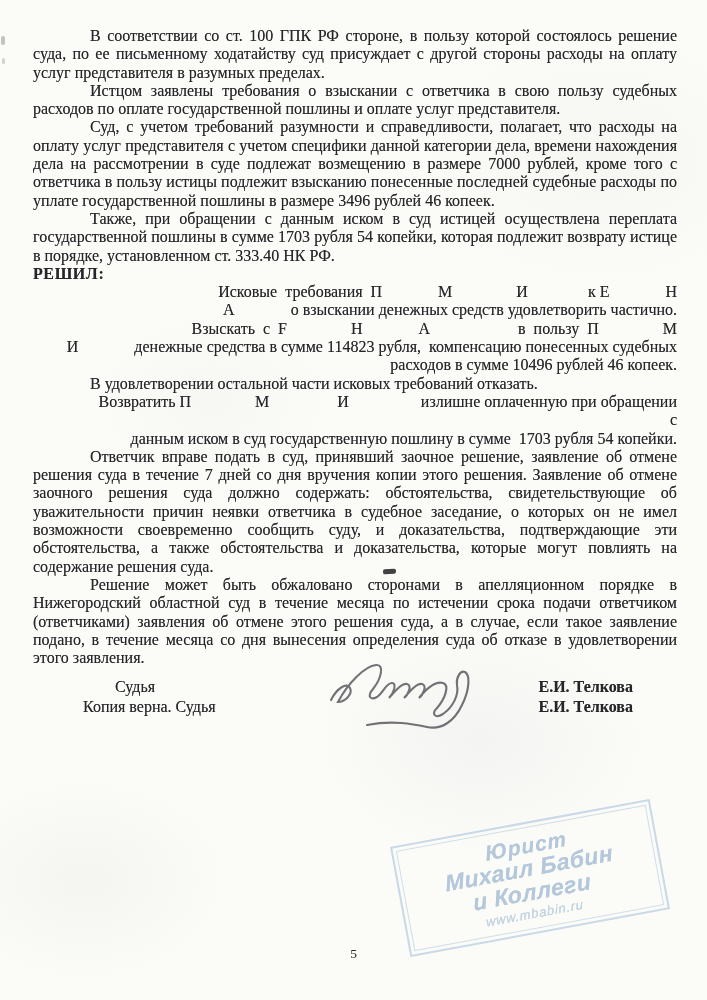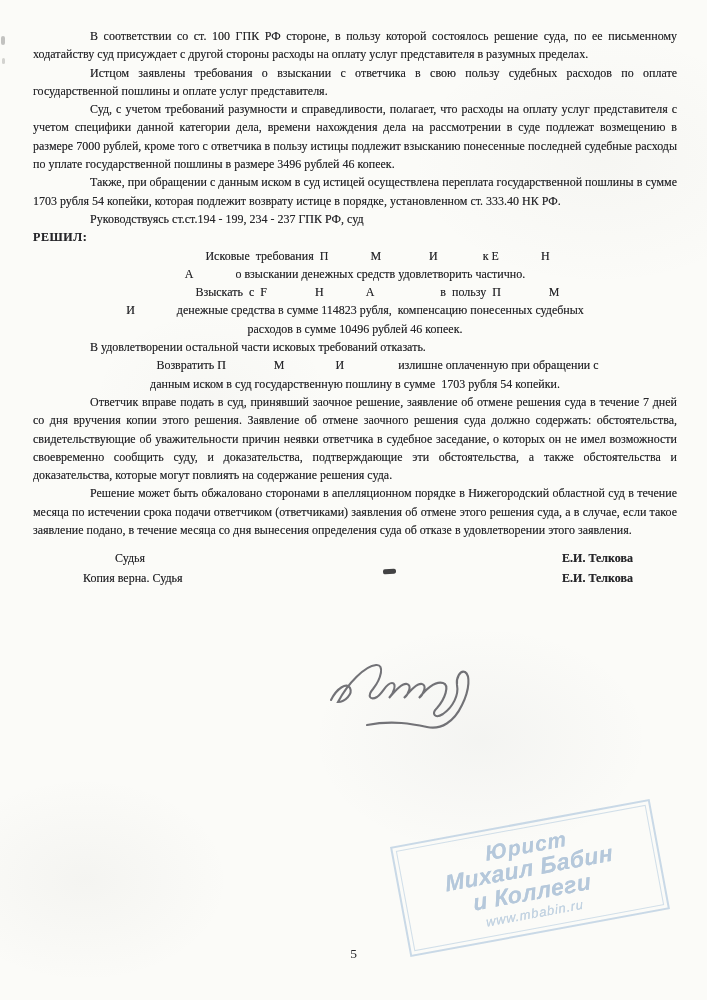--- a/index.html
+++ b/index.html
@@ -17,25 +17,25 @@
   .page::before {
     content:""; position:absolute; inset:0; pointer-events:none;
     background:
       radial-gradient(240px 170px at 12% 88%, rgba(120,120,112,.05), transparent 60%),
       radial-gradient(320px 210px at 85% 16%, rgba(120,120,112,.04), transparent 60%),
       radial-gradient(280px 190px at 68% 74%, rgba(110,115,125,.05), transparent 60%),
       radial-gradient(200px 150px at 30% 40%, rgba(120,118,110,.03), transparent 60%);
   }
   .doc {
     position:absolute; left:33px; top:27px; width:644px;
-    font-size:12px; line-height:18.3px;
+    font-size:16px; line-height:18.3px;
     text-shadow:0 0 .5px rgba(43,43,46,.55);
   }
   .doc p { margin:0; text-align:justify; text-indent:57px; }
-  .doc p.pre { white-space:pre-wrap; text-align:center; text-indent:0; }
+  .doc p.pre { white-space:pre-wrap; text-align:right; text-indent:0; }
   .heading { text-align:center; font-weight:bold; letter-spacing:.6px; margin:13px 0; text-indent:0 !important; }
 
   .sig-rows { margin-top:10px; line-height:19.6px; }
   .sig-row { display:flex; }
   .sig-label-1 { padding-left:82px; }
   .sig-label-2 { padding-left:50px;text-align:right; }
   .sig-name { margin-left:auto; margin-right:44px;font-weight:bold; }
   .sig-final { padding-left:51px; }
 
   .signature-svg { position:absolute; left:323px; top:645px; width:186px; height:92px; }
@@ -75,21 +75,20 @@
 </head>
 <body>
 
 <div class="page">
 
   <div class="doc">
     <p>В соответствии со ст. 100  ГПК РФ стороне, в пользу которой состоялось решение суда, по ее письменному ходатайству суд присуждает с другой стороны расходы на оплату услуг представителя в разумных пределах.</p>
     <p>Истцом заявлены требования о взыскании с ответчика в свою пользу судебных расходов по оплате государственной пошлины и оплате услуг представителя.</p>
     <p>Суд, с учетом требований разумности и справедливости, полагает, что расходы на оплату услуг представителя с учетом специфики данной категории дела, времени нахождения дела на рассмотрении в суде подлежат возмещению в размере 7000  рублей, кроме того с  ответчика в пользу истицы подлежит взысканию понесенные последней судебные расходы по уплате государственной пошлины в размере 3496 рублей 46 копеек.</p>
     <p>Также, при обращении с данным иском в суд истицей осуществлена переплата государственной пошлины в сумме 1703 рубля 54 копейки, которая подлежит возврату истице в порядке, установленном ст. 333.40 НК РФ.</p>
-    <p>Руководствуясь ст.ст.194 - 199, 234 - 237  ГПК РФ,  суд</p>
 
     <p class="heading">РЕШИЛ:</p>
 
     <p class="pre">               Исковые  требования  П              М                И               к Е              Н
 А              о взыскании денежных средств удовлетворить частично.</p>
     <p class="pre">               Взыскать  с  F                Н              А                      в  пользу  П                М
 И              денежные средства в сумме 114823 рубля,  компенсацию понесенных судебных
 расходов в сумме 10496 рублей 46 копеек.</p>
     <p>В удовлетворении остальной части исковых требований  отказать.</p>
     <p class="pre">               Возвратить П                М                 И                  излишне оплаченную при обращении с

